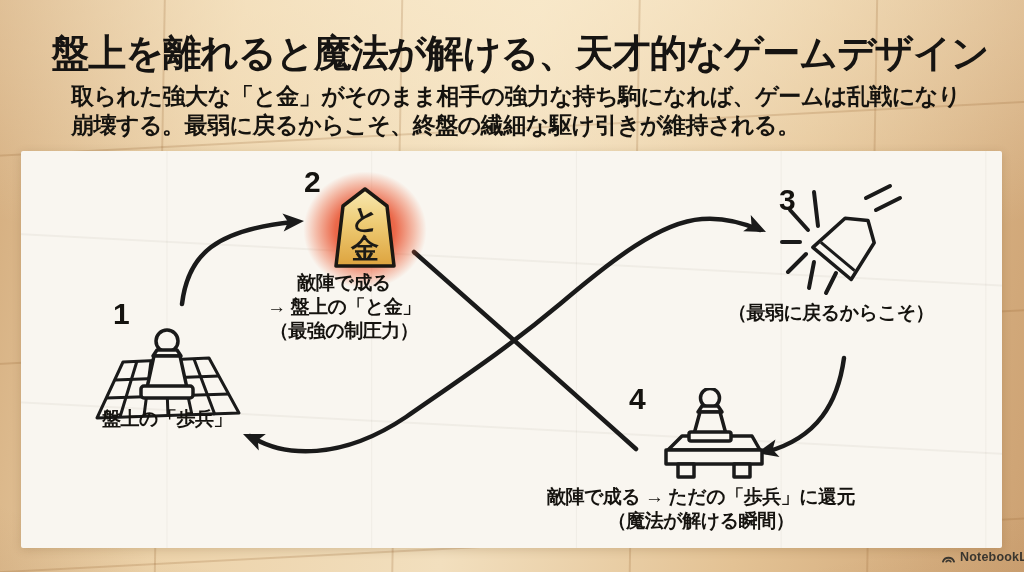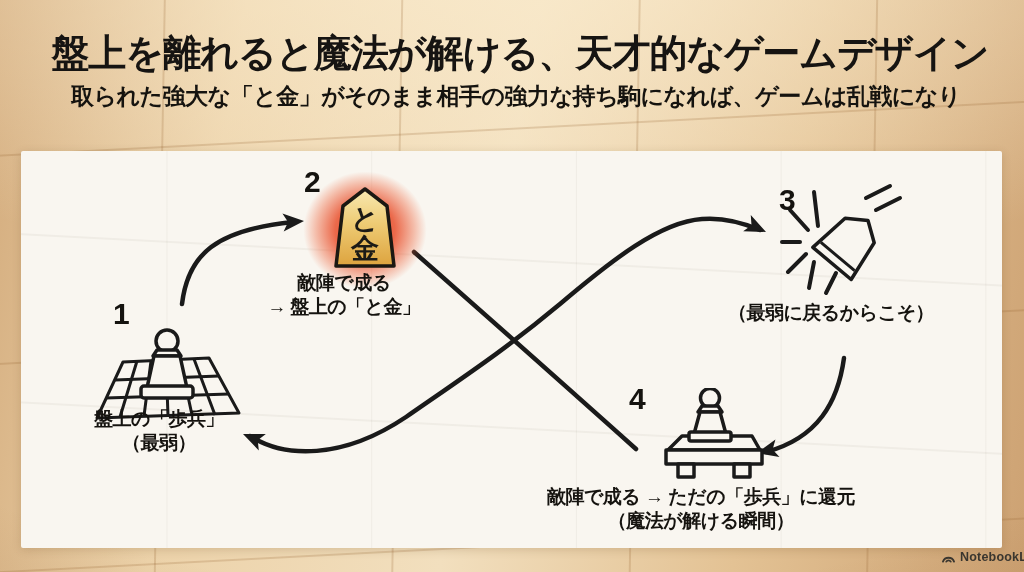--- a/index.html
+++ b/index.html
@@ -61,20 +61,21 @@
 </style>
 </head>
 <body>
 
 <div class="wood-grid"></div>
 <div class="vignette"></div>
 
 <h1 class="title">盤上を離れると魔法が解ける、天才的なゲームデザイン</h1>
 <div class="subtitle">
   <div>取られた強大な「と金」がそのまま相手の強力な持ち駒になれば、ゲームは乱戦になり</div>
+  <div>崩壊する。最弱に戻るからこそ、終盤の繊細な駆け引きが維持される。</div>
 </div>
 
 <div class="panel">
   <div class="panel-grid"></div>
 </div>
 
 <svg class="arrows" width="1024" height="572" viewBox="0 0 1024 572">
   <g fill="none" stroke="#1a1a1a" stroke-width="4.5" stroke-linecap="round">
     <path d="M182,304 C188,254 216,230 293,222"></path>
     <path d="M414,252 Q505,332 636,449"></path>
@@ -145,27 +146,27 @@
     <path d="M52,24 L72,24 L78,46 L46,46 Z"></path>
     <rect x="41" y="44" width="42" height="9" rx="2"></rect>
   </g>
 </svg>
 
 <div class="abs stage-num" style="left:113px;top:299px;">1</div>
 <div class="abs stage-num" style="left:304px;top:167px;">2</div>
 <div class="abs stage-num" style="left:779px;top:185px;">3</div>
 <div class="abs stage-num" style="left:629px;top:384px;">4</div>
 
-<div class="abs stage-label" style="left:59px;top:407px;width:200px;">
+<div class="abs stage-label" style="left:67px;top:407px;width:200px;">
   <div>盤上の「歩兵」</div>
-  <div>（最弱）</div>
 </div>
-<div class="abs stage-label" style="left:229px;top:271px;width:230px;font-family:Liberation Serif, serif;">
+<div class="abs stage-label" style="left:229px;top:271px;width:230px;">
   <div>敵陣で成る</div>
   <div>→ 盤上の「と金」</div>
+  <div>（最強の制圧力）</div>
 </div>
 <div class="abs stage-label" style="left:716px;top:301px;width:230px;">
   <div>（最弱に戻るからこそ）</div>
 </div>
 <div class="abs stage-label" style="left:541px;top:485px;width:320px;">
   <div>敵陣で成る → ただの「歩兵」に還元</div>
   <div>（魔法が解ける瞬間）</div>
 </div>
 
 <div class="brand">

